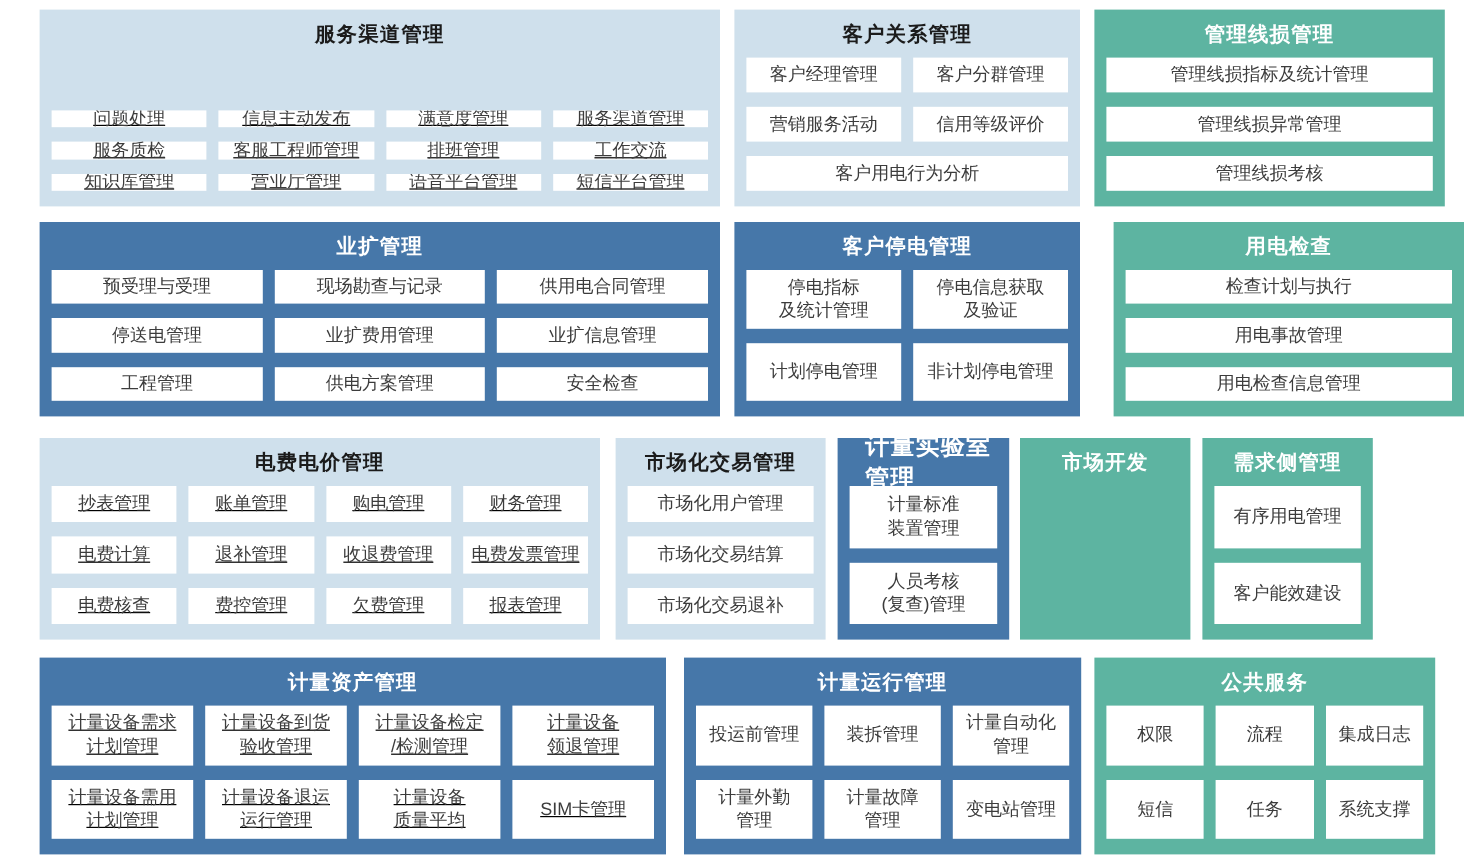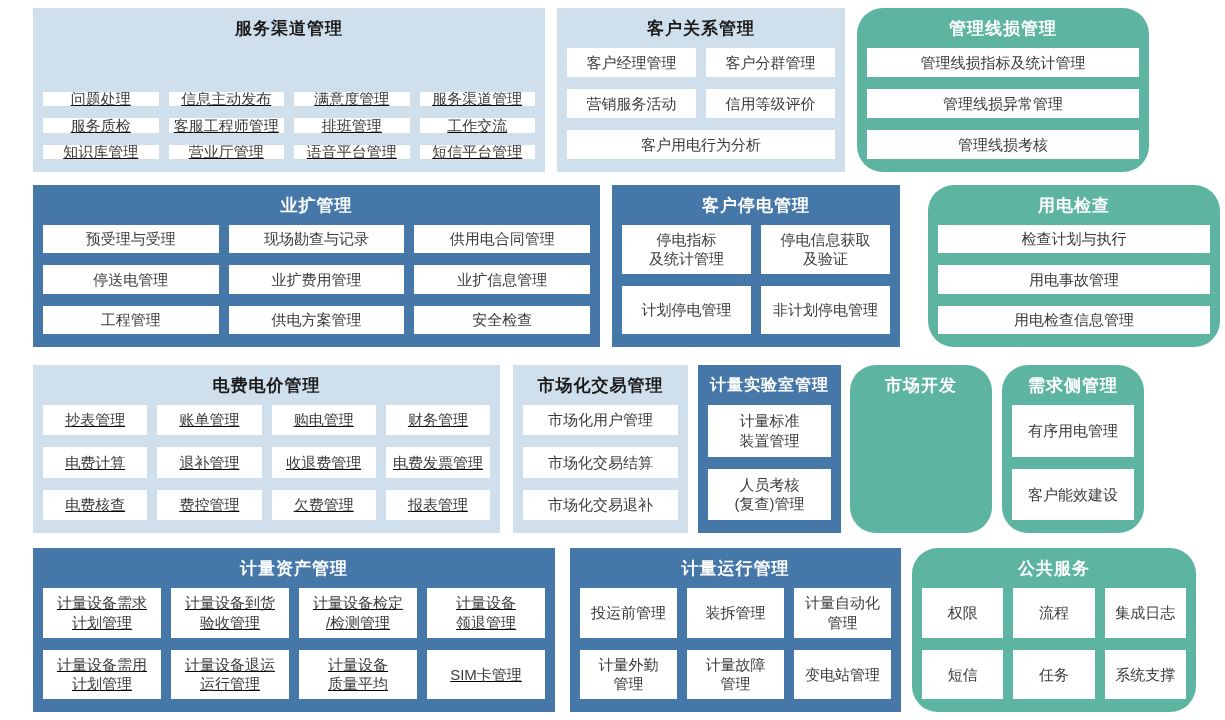--- a/index.html
+++ b/index.html
@@ -15,48 +15,48 @@
   body{font-family:"Liberation Sans","DejaVu Sans",sans-serif;}
   #board{position:relative;width:1225px;height:720px;background:#ffffff;overflow:hidden;}
   .row{position:absolute;left:33px;display:flex;align-items:stretch;}
   .row1{top:8px;height:164px;}
   .row2{top:185px;height:162px;}
   .row3{top:365px;height:168px;}
   .row4{top:548px;height:164px;}
   .panel{display:flex;flex-direction:column;box-sizing:border-box;}
   .panel.light{background:var(--light-blue);}
   .panel.dark{background:var(--dark-blue);}
-  .panel.green{background:var(--green);border-radius:26px;}
+  .panel.green{background:var(--green);}
   .panel-title{flex:none;height:40px;display:flex;align-items:center;justify-content:center;
     font-weight:bold;font-size:17px;letter-spacing:1px;color:var(--title-dark);}
   .panel.dark .panel-title,.panel.green .panel-title{color:var(--title-light);}
   .panel-body{flex:1;display:grid;grid-auto-rows:1fr;gap:12px 10px;padding:0 10px 13px;min-height:0;}
   .g1{grid-template-columns:1fr;}
   .g2{grid-template-columns:repeat(2,1fr);}
   .g3{grid-template-columns:repeat(3,1fr);}
   .g4{grid-template-columns:repeat(4,1fr);text-decoration:underline;}
   .span2{grid-column:span 2;}
   .item{background:var(--item-bg);color:var(--item-text);display:flex;align-items:center;justify-content:center;
     text-align:center;font-size:15px;line-height:1.3;white-space:pre-line;overflow:hidden;}
   
-  .p-svc{width:512px;margin-right:12px;gap:44px;}
+  .p-svc{width:567px;margin-right:12px;gap:44px;}
   .p-crm{width:288px;margin-right:12px;justify-content:space-between;}
   .p-loss{width:292px;}
   .p-biz{width:567px;margin-right:12px;}
   .p-outage{width:288px;margin-right:28px;}
   .p-insp{width:292px;}
   .p-bill{width:467px;margin-right:13px;}
   .p-mkt{width:175px;margin-right:10px;}
   .p-lab{width:143px;margin-right:9px;}
   .p-dev{width:142px;margin-right:10px;}
   .p-dem{width:142px;}
   .p-asset{width:522px;margin-right:15px;}
   .p-oper{width:331px;margin-right:11px;}
   .p-pub{width:284px;}
-  .p-lab .panel-title{font-size:16px;}
+  .p-lab .panel-title{font-size:20px;padding-left:23px;}
 </style>
 </head>
 <body>
 
 <div id="board">
 
   <div class="row row1">
     <div class="panel light p-svc">
       <div class="panel-title">服务渠道管理</div>
       <div class="panel-body g4">

